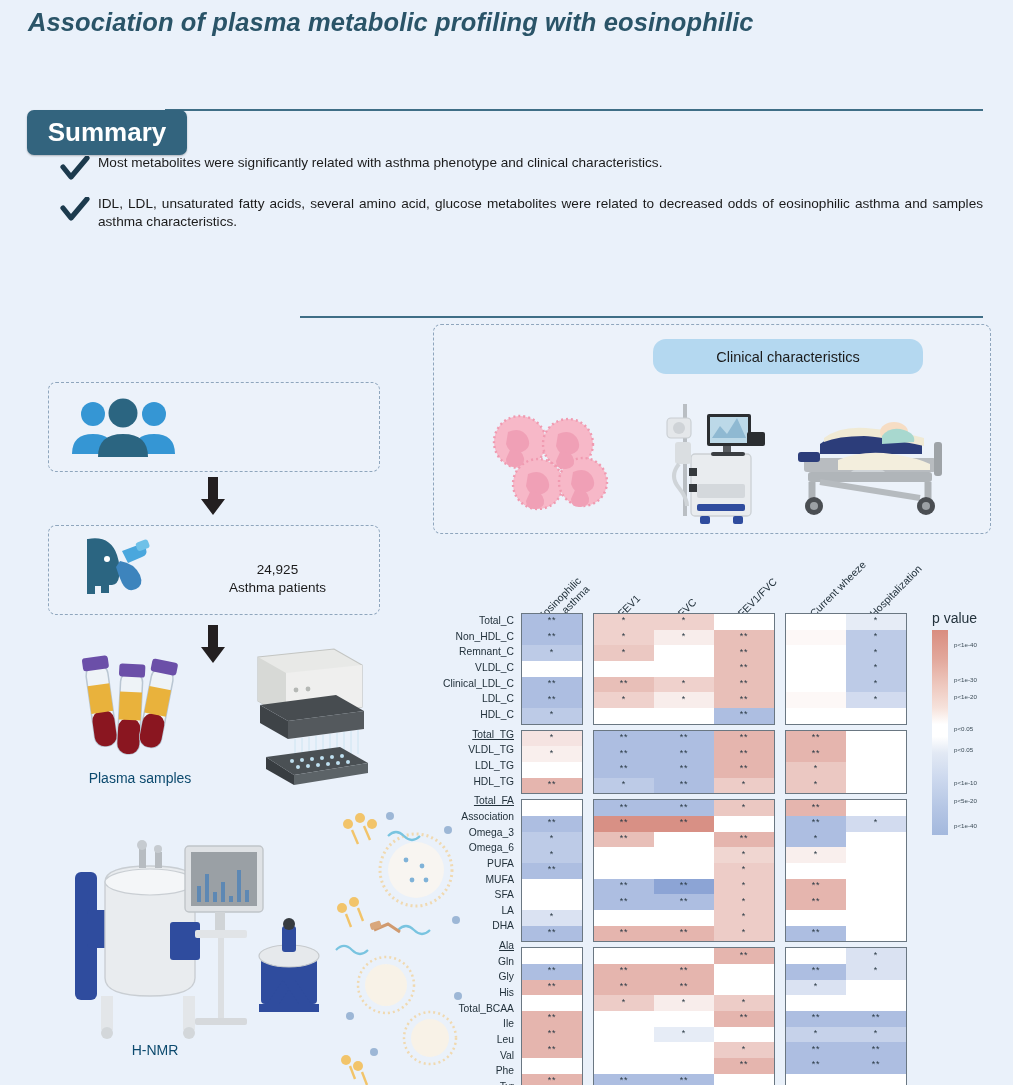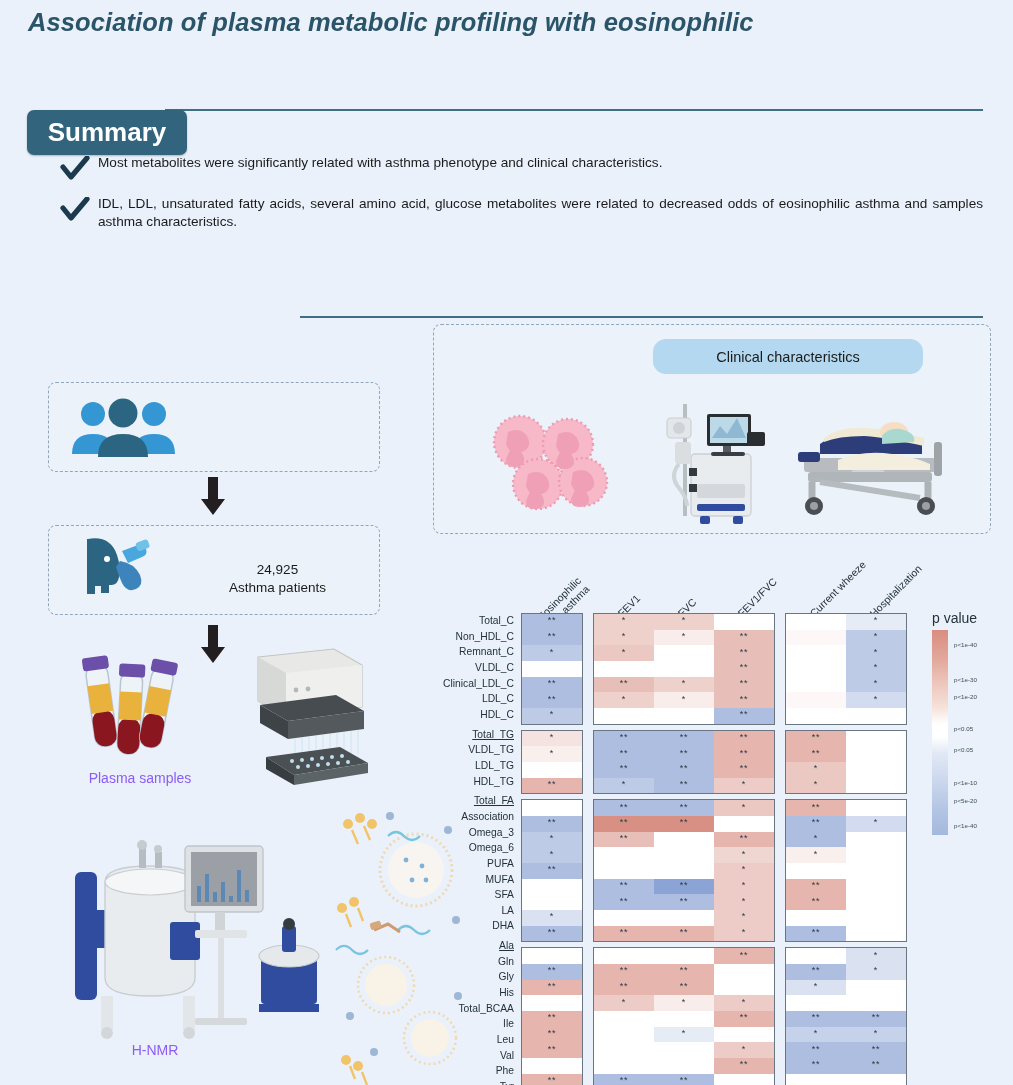--- a/index.html
+++ b/index.html
@@ -81,21 +81,21 @@
   
   .pill{
     position:absolute;border-radius:13px;
     display:flex;align-items:center;justify-content:center;
     font-size:14.5px;color:#1b1b1b;
   }
   #phenotype-pill{left:481px;top:339px;width:133px;height:35px;background:#fbe6e0;}
   #clinical-pill{left:653px;top:339px;width:270px;height:35px;background:#b4d8f0;}
 
   .caption{
-    position:absolute;font-size:14px;color:#8b5cf6;text-align:center;
+    position:absolute;font-size:14px;color:#0c4a6e;text-align:center;
   }
   #plasma-caption{left:60px;top:770px;width:160px;}
   #hnmr-caption{left:105px;top:1042px;width:100px;}
 
   
   #heatmap{
     position:absolute;left:440px;top:540px;width:575px;height:545px;
   }
   .hm-labels{
     position:absolute;left:0px;top:73px;width:78px;

